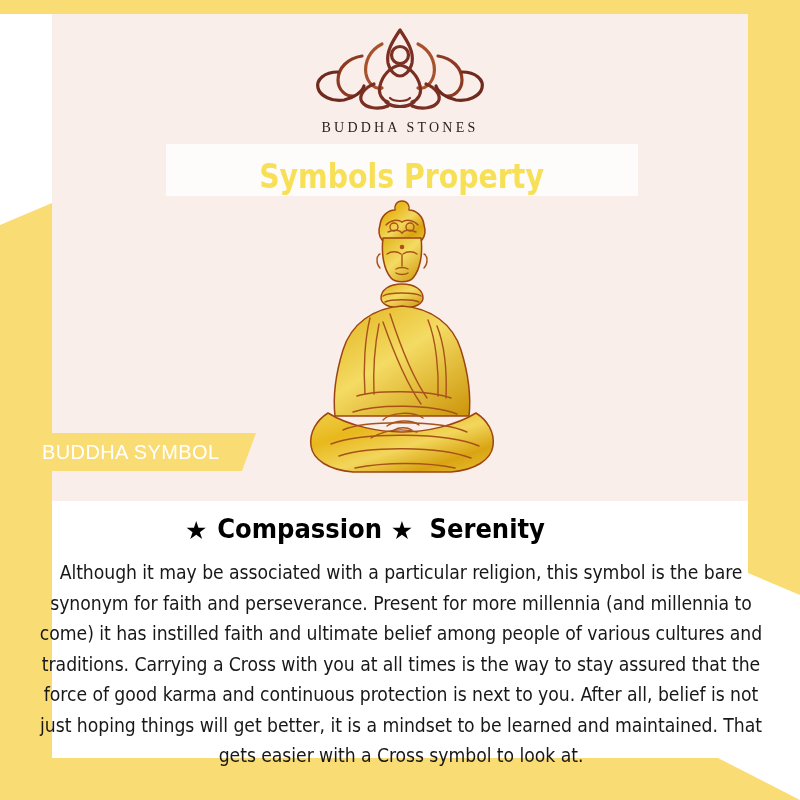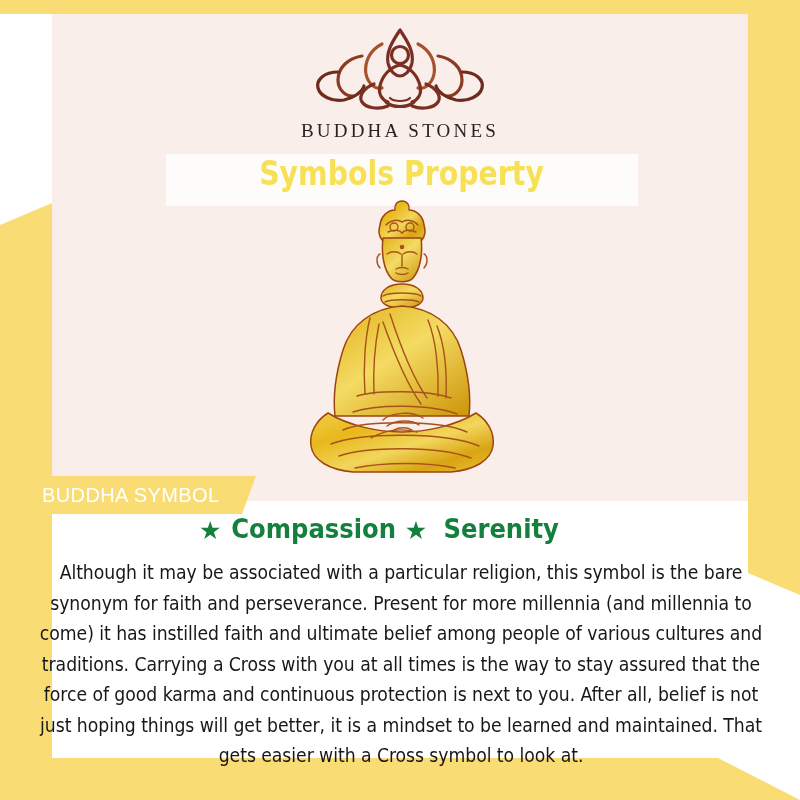--- a/index.html
+++ b/index.html
@@ -88,38 +88,37 @@
   .logo-mark {
     display: block;
     margin: 0 auto;
     width: 176px;
     height: 92px;
   }
   .logo-wordmark {
     display: block;
     margin: 6px auto 0 auto;
     font-family: "Liberation Serif", serif;
-    font-size: 19px;
+    font-size: 14px;
     letter-spacing: 3.2px;
     color: #2b2220;
     text-align: center;
   }
 
   
   .title-band {
     position: absolute;
     left: 166px;
     top: 144px;
     width: 472px;
     height: 52px;
     background: #fefcfa;
     display: flex;
-    align-items: flex-start;
+    align-items: flex-end;
     justify-content: center;
-    margin-top: 10px;
   }
   .title-text {
     font-family: "DejaVu Sans", sans-serif;
     font-size: 33px;
     font-weight: bold;
     color: #f7e055;
     letter-spacing: 0px;
     transform: scaleX(0.86);
     white-space: nowrap;
   }
@@ -135,21 +134,21 @@
   .buddha-art {
     display: block;
     width: 215px;
     height: 290px;
   }
 
   
   .ribbon {
     position: absolute;
     left: 18px;
-    top: 476px;
+    top: 433px;
     width: 238px;
     height: 38px;
     background: #fadc74;
     clip-path: polygon(0 0, 238px 0, 224px 38px, 0 38px);
     display: flex;
     align-items: center;
   }
   .ribbon-label {
     padding-left: 24px;
     font-family: "Liberation Sans", sans-serif;
@@ -162,23 +161,22 @@
   
   .attributes {
     position: absolute;
     left: 52px;
     top: 513px;
     width: 632px;
     text-align: center;
     font-family: "DejaVu Sans", sans-serif;
     font-size: 27px;
     font-weight: bold;
-    color: #15803d;
+    color: #000000;
     white-space: nowrap;
-    padding-left: 14px;
   }
   .attributes .star {
     font-size: 25px;
     vertical-align: -1px;
   }
   .attributes .attr-word {
     transform: scaleX(0.9);
     display: inline-block;
   }
 

